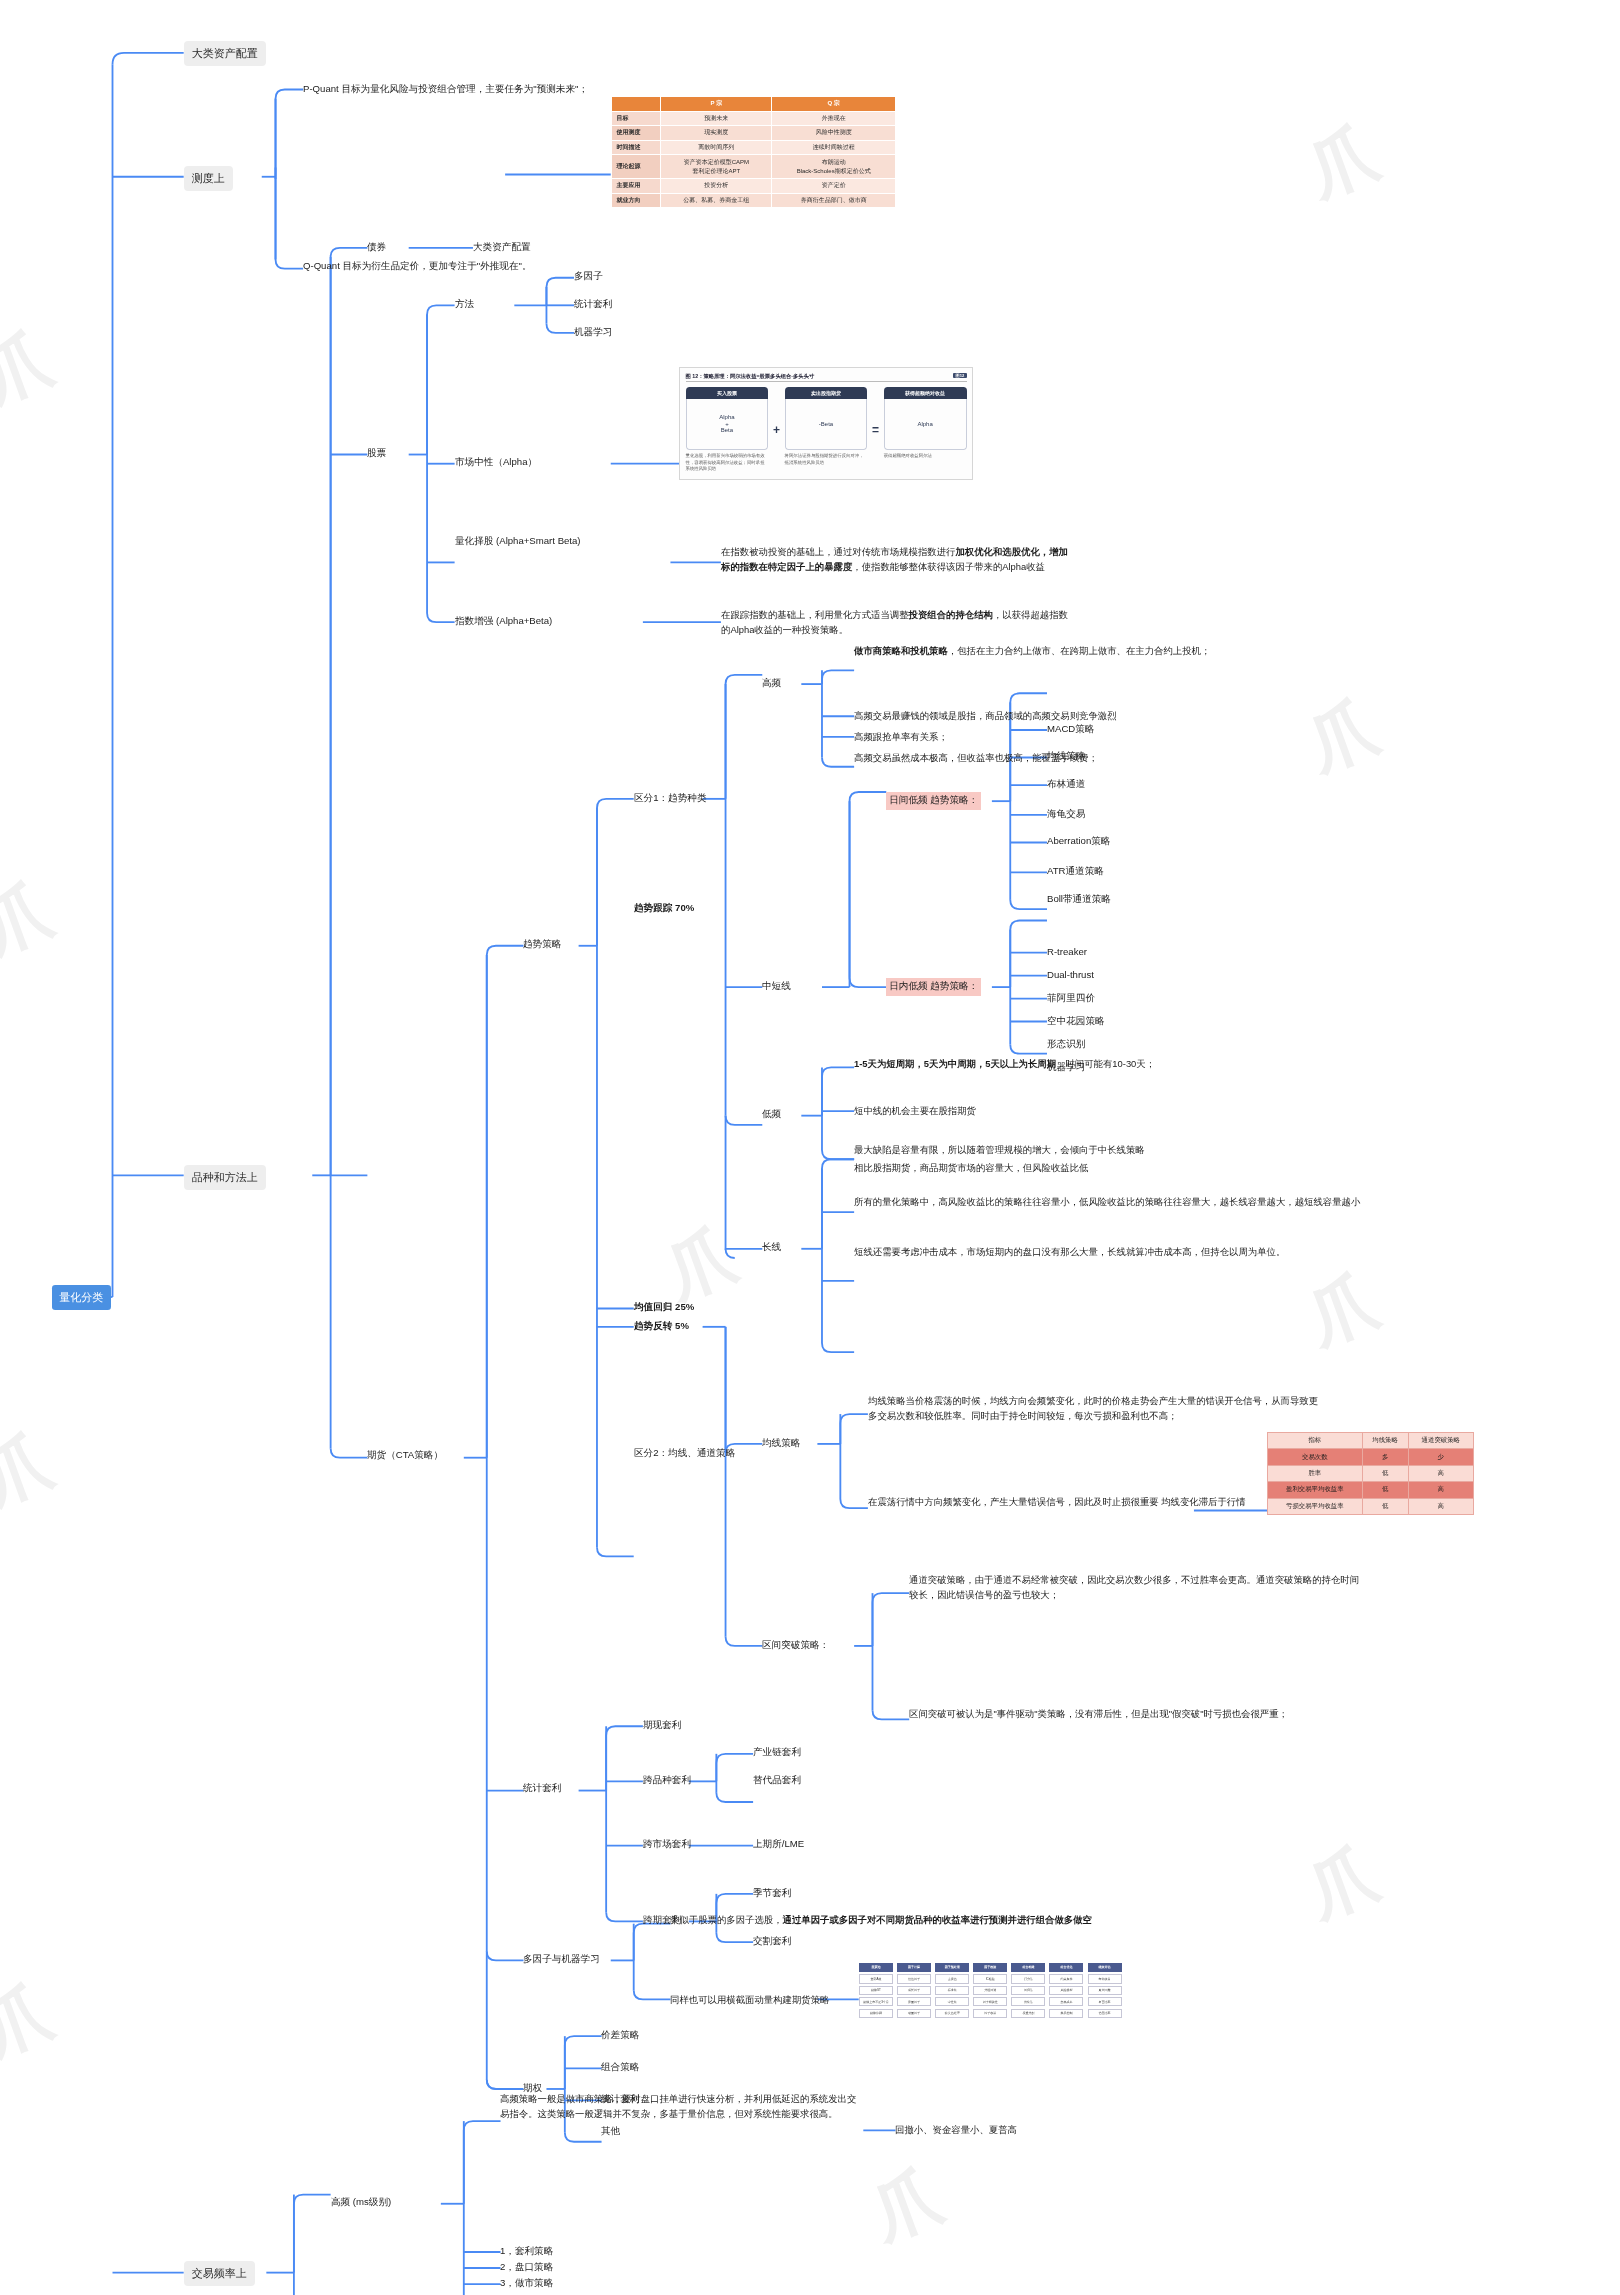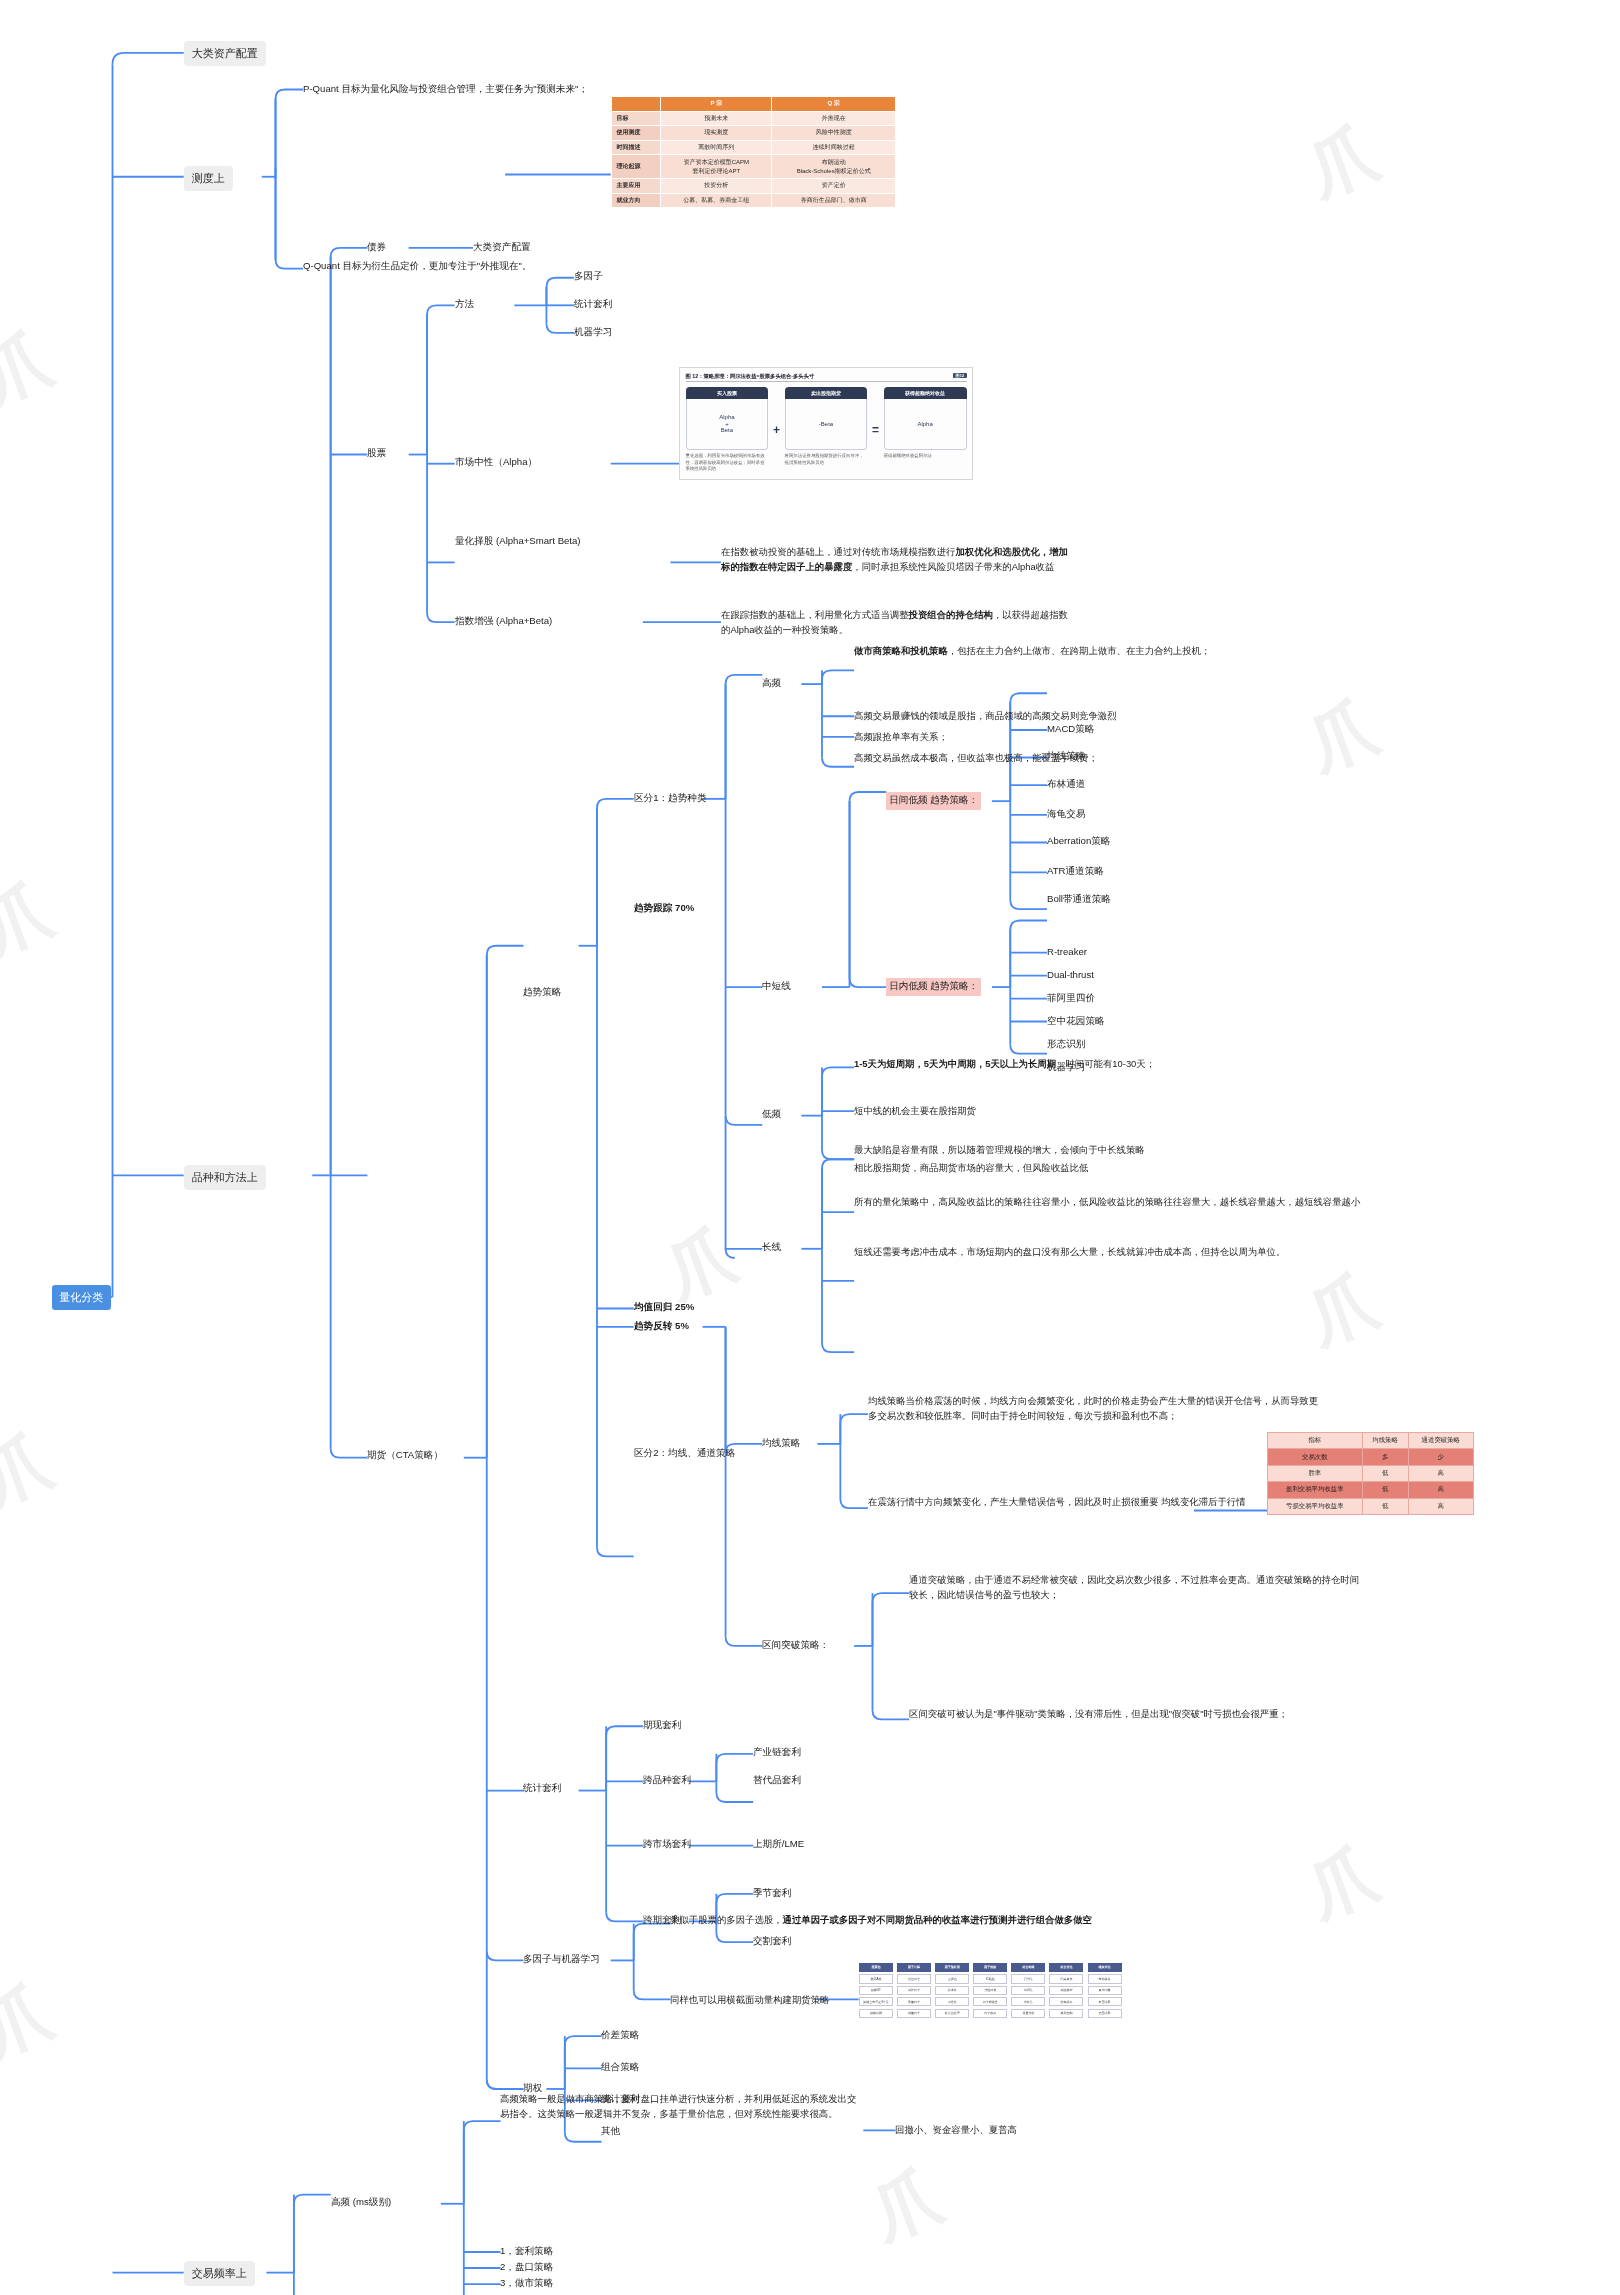--- a/index.html
+++ b/index.html
@@ -404,27 +404,27 @@
         <div class="ab-head">获得超额绝对收益</div>
         <div class="ab-body">
           <div>Alpha</div>
         </div>
         <div class="ab-desc">获得超额绝对收益阿尔法</div>
       </div>
     </div>
   </div>
 
   <div class="node" style="left:455px; top:534px;">量化择股 (Alpha+Smart Beta)</div>
-  <div class="node multiline para" style="left:721px; top:544px; width:349px;"><span>在指数被动投资的基础上，通过对传统市场规模指数进行</span><span class="b">加权优化和选股优化，增加标的指数在特定因子上的暴露度</span><span>，同时承担系统性风险贝塔</span><span>因子带来的Alpha收益</span></div>
+  <div class="node multiline para" style="left:721px; top:544px; width:349px;"><span>在指数被动投资的基础上，通过对传统市场规模指数进行</span><span class="b">加权优化和选股优化，增加标的指数在特定因子上的暴露度</span><span>，使指数能够整体获得该</span><span>因子带来的Alpha收益</span></div>
 
   <div class="node" style="left:455px; top:614px;">指数增强 (Alpha+Beta)</div>
   <div class="node multiline para" style="left:721px; top:607px; width:349px;"><span>在跟踪指数的基础上，利用量化方式适当调整</span><span class="b">投资组合的持仓结构</span><span>，以获得超越指数的Alpha收益的一种投资策略。</span></div>
 
   <div class="node" style="left:367px; top:1448px;">期货（CTA策略）</div>
-  <div class="node" style="left:523px; top:985px;">趋势策略</div>
+  <div class="node" style="left:523px; top:937px;">趋势策略</div>
   <div class="node" style="left:634px; top:791px;">区分1：趋势种类</div>
   <div class="node b" style="left:634px; top:1300px;">均值回归 25%</div>
   <div class="node b" style="left:634px; top:1319px;">趋势反转 5%</div>
   <div class="node b" style="left:634px; top:901px;">趋势跟踪 70%</div>
 
   <div class="node" style="left:762px; top:676px;">高频</div>
   <div class="node multiline para" style="left:854px; top:643px; width:514px;"><span class="b">做市商策略和投机策略</span><span>，包括在主力合约上做市、在跨期上做市、在主力合约上投机；</span></div>
   <div class="node multiline para" style="left:854px; top:708px; width:514px;">高频交易最赚钱的领域是股指，商品领域的高频交易则竞争激烈</div>
   <div class="node multiline para" style="left:854px; top:729px; width:514px;">高频跟抢单率有关系；</div>
   <div class="node multiline para" style="left:854px; top:750px; width:514px;">高频交易虽然成本极高，但收益率也极高，能覆盖手续费；</div>

